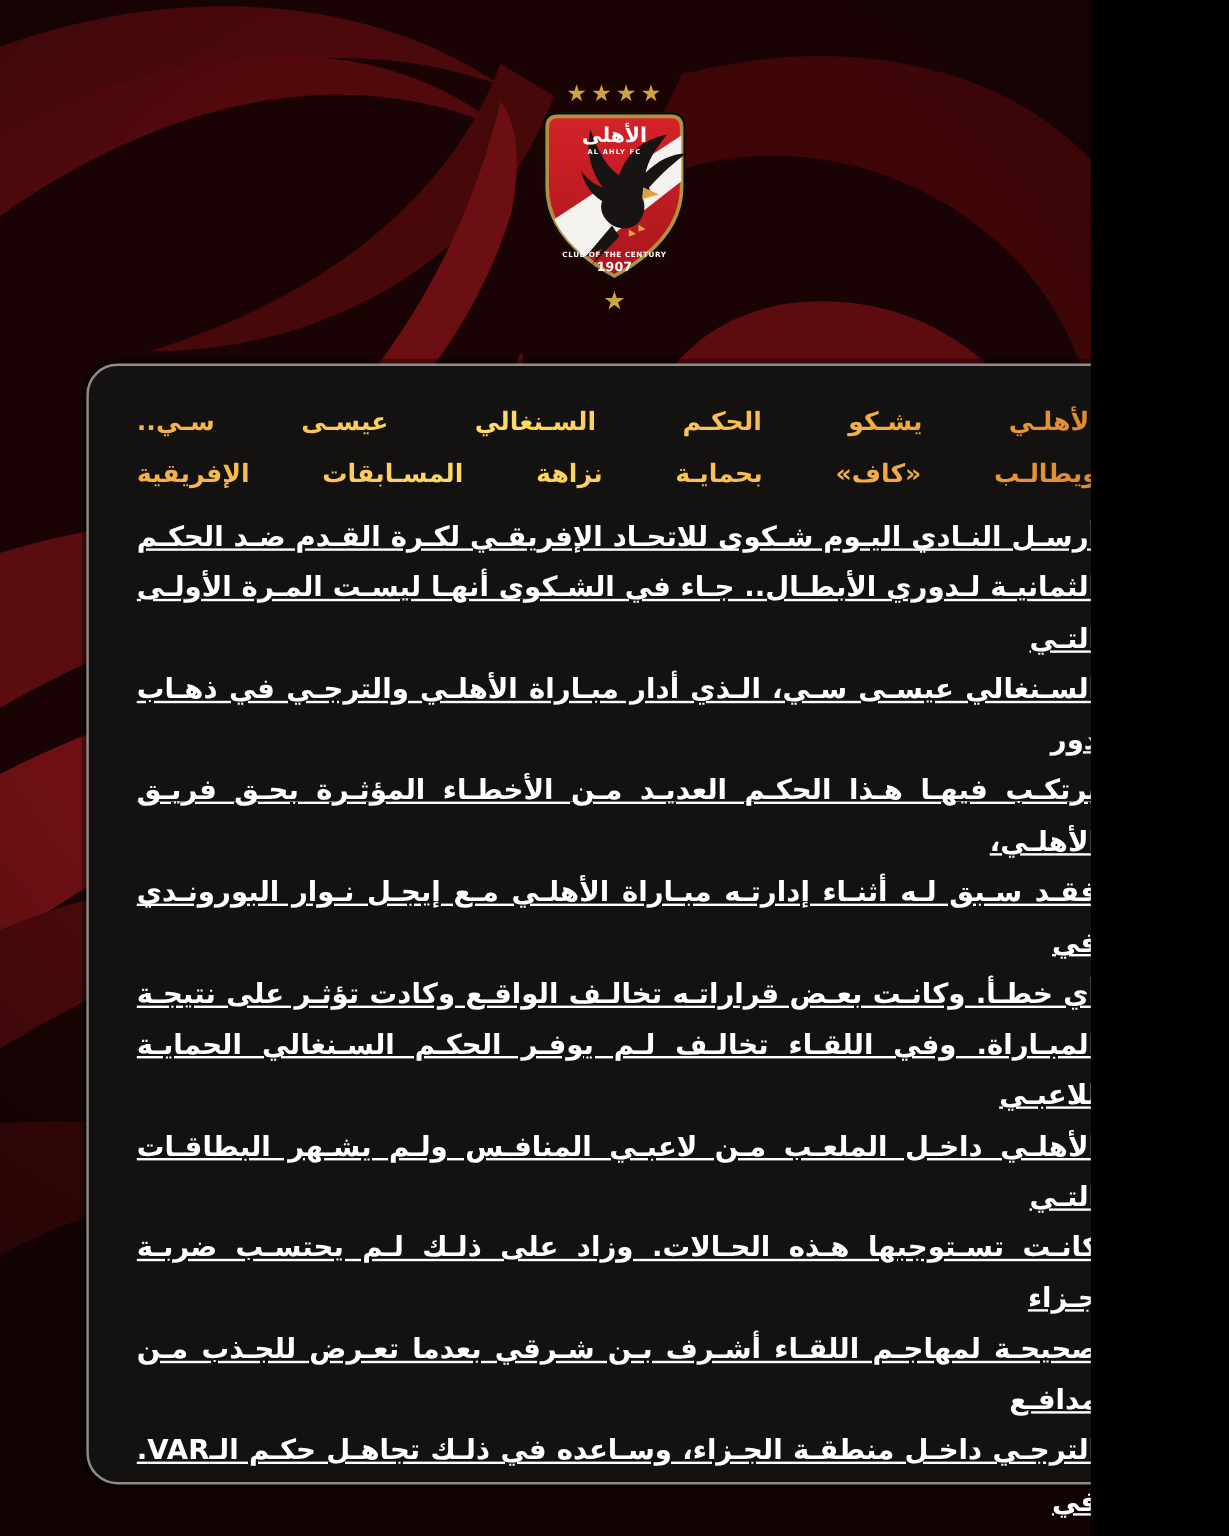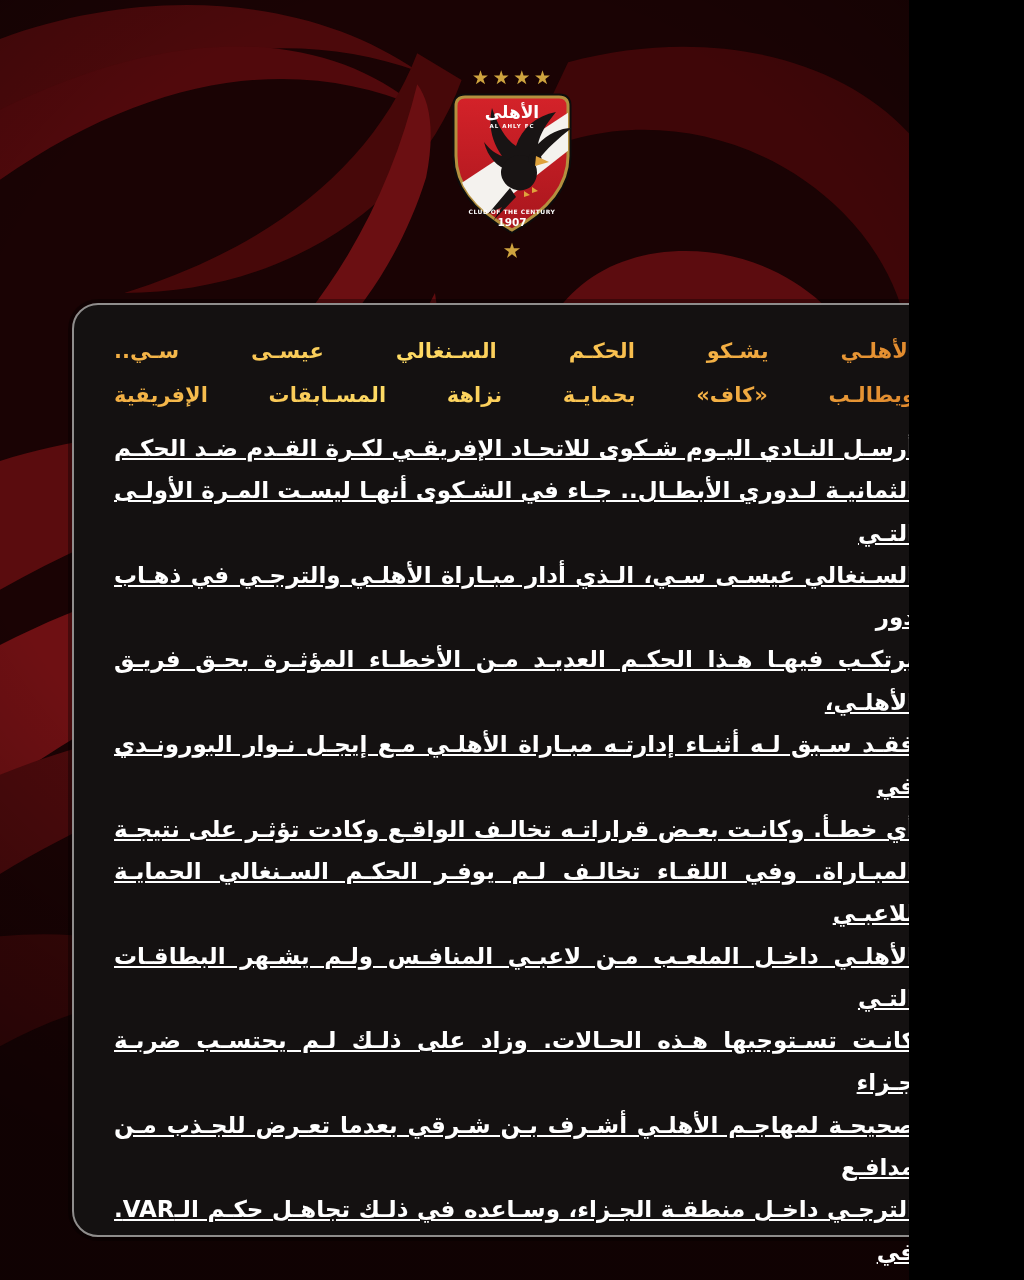--- a/index.html
+++ b/index.html
@@ -102,19 +102,19 @@
     <div class="body">
       <div class="body-line">أرسـل النـادي اليـوم شـكوى للاتحـاد الإفريقـي لكـرة القـدم ضـد الحكـم</div>
       <div class="body-line">الثمانيـة لـدوري الأبطـال.. جـاء في الشـكوى أنهـا ليسـت المـرة الأولـى التـي</div>
       <div class="body-line">السـنغالي عيسـى سـي، الـذي أدار مبـاراة الأهلـي والترجـي في ذهـاب دور</div>
       <div class="body-line">يرتكـب فيهـا هـذا الحكـم العديـد مـن الأخطـاء المؤثـرة بحـق فريـق الأهلـي،</div>
       <div class="body-line">فقـد سـبق لـه أثنـاء إدارتـه مبـاراة الأهلـي مـع إيجـل نـوار البورونـدي في</div>
       <div class="body-line">أي خطـأ. وكانـت بعـض قراراتـه تخالـف الواقـع وكادت تؤثـر على نتيجـة</div>
       <div class="body-line">المبـاراة. وفي اللقـاء تخالـف لـم يوفـر الحكـم السـنغالي الحمايـة للاعبـي</div>
       <div class="body-line">الأهلـي داخـل الملعـب مـن لاعبـي المنافـس ولـم يشـهر البطاقـات التـي</div>
       <div class="body-line">كانـت تسـتوجبها هـذه الحـالات. وزاد على ذلـك لـم يحتسـب ضربـة جـزاء</div>
-      <div class="body-line">صحيحـة لمهاجـم الأهلـي أشـرف بـن شـرقي بعدما تعـرض للجـذب مـن مدافـع</div>
+      <div class="body-line">صحيحـة لمهاجـم اللقـاء أشـرف بـن شـرقي بعدما تعـرض للجـذب مـن مدافـع</div>
       <div class="body-line">الترجـي داخـل منطقـة الجـزاء، وسـاعده في ذلـك تجاهـل حكـم الـVAR. في</div>
 
     </div>
 
   </div>
 </div>
 
 </body></html>

